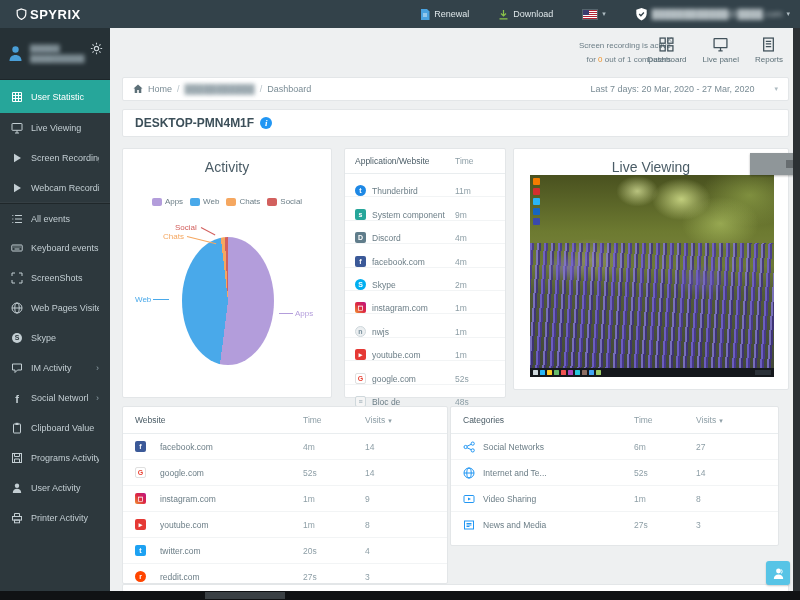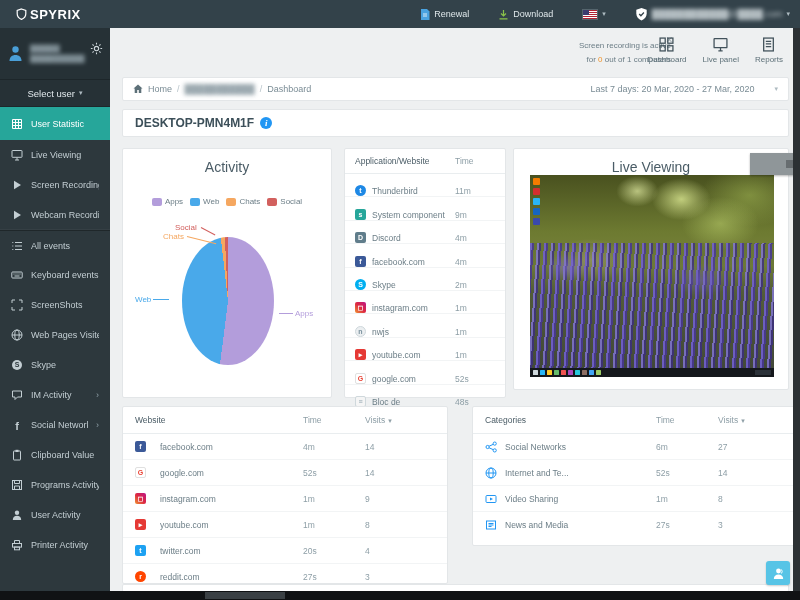--- a/index.html
+++ b/index.html
@@ -90,21 +90,21 @@
   .dicons{position:absolute;left:3px;top:3px;display:flex;flex-direction:column;gap:3px}
   .dicon{width:7px;height:7px;border-radius:1px}
   .taskbar{position:absolute;left:0;right:0;bottom:0;height:9px;background:#15181c;display:flex;align-items:center;gap:2px;padding:0 3px}
   .tb-sq{width:5px;height:5px;border-radius:.5px}
   .tb-clock{margin-left:auto;width:16px;height:5px;background:#2b3138}
   .graytab{position:absolute;top:4px;right:-8px;width:46px;height:22px;background:#8f9699;box-shadow:0 1px 2px rgba(0,0,0,.3);z-index:3}
   .graytab:after{content:"";position:absolute;right:3px;top:7px;width:7px;height:8px;background:#676d70}
 
   
   .site-card{left:12px;top:378px;width:326px;height:178px}
-  .cat-card{left:362px;top:378px;width:329px;height:140px}
+  .cat-card{left:340px;top:378px;width:329px;height:140px}
   .wide-head{display:flex;align-items:center;height:26px;padding:0 12px;font-size:8.5px;color:#4a5c66;border-bottom:1px solid #e9edef}
   .w-row{display:flex;align-items:center;height:25px;padding:0 12px;border-bottom:1px solid #f2f4f5;font-size:8.5px;color:#6b7d86}
   .w-row:last-child{border-bottom:none}
   .w-name{flex:1;display:flex;align-items:center;gap:8px}
   .w-time{width:62px;color:#8d9ea6}
   .w-visits{width:70px;color:#8d9ea6}
   .sortcaret{font-size:7px;color:#90a0a8;margin-left:3px}
   .cicon{width:12px;color:#2196f3;flex:0 0 12px}
 
   .next-sliver{left:12px;top:556px;width:667px;height:8px;border-bottom:none}
@@ -175,24 +175,20 @@
     <div class="user-lines">
       <div class="blur">██████</div>
       <div class="blur">███████████</div>
     </div>
     <span class="gear">
       <svg width="13" height="13" viewBox="0 0 12 12" fill="none" stroke="currentColor" stroke-width="1">
           <circle cx="6" cy="6" r="2"></circle>
           <path d="M6 .8v1.6M6 9.6v1.6M.8 6h1.6M9.6 6h1.6M2.3 2.3l1.1 1.1M8.6 8.6l1.1 1.1M9.7 2.3L8.6 3.4M3.4 8.6L2.3 9.7"></path>
         </svg>
     </span>
-  </div>
-  <div class="select-user">
-    <span>Select user</span>
-    <span class="caret">▾</span>
   </div>
   <div id="side-items">
       <div class="side-item active">
         <span class="sicon">
           <svg width="12" height="12" viewBox="0 0 12 12" fill="none" stroke="currentColor" stroke-width="1">
             <path d="M1.5 1.5h9v9h-9z M1.5 4.5h9 M1.5 7.5h9 M4.5 1.5v9 M7.5 1.5v9"></path>
           </svg>
         </span>
         <span class="slabel">User Statistic</span>
       </div>

